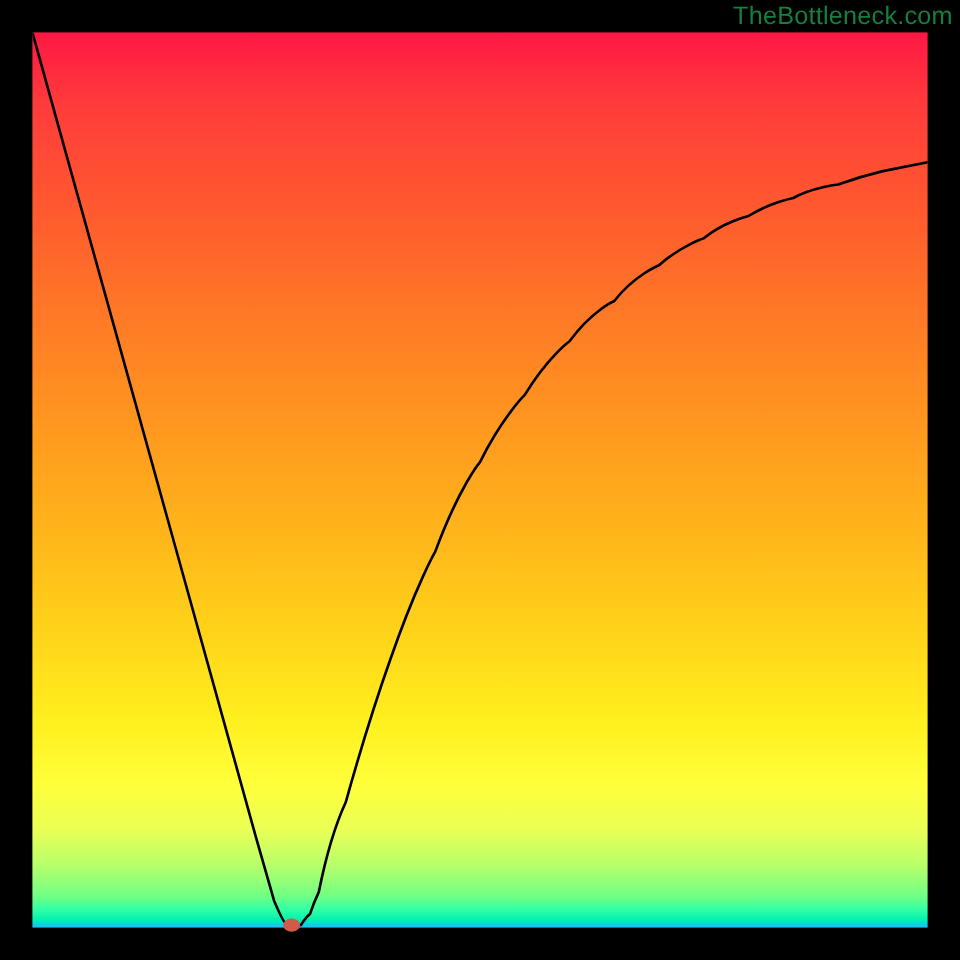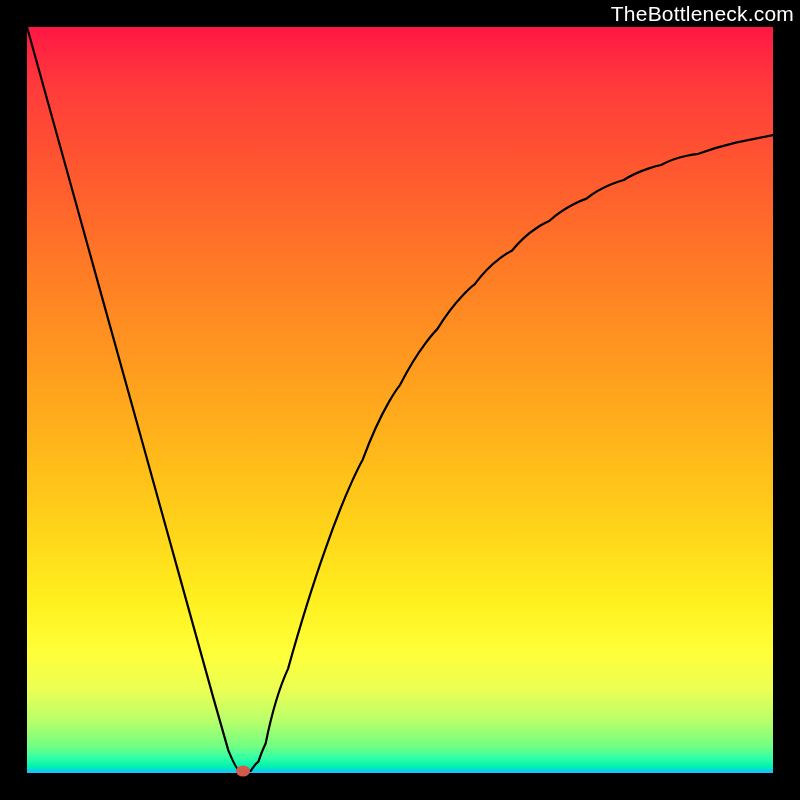--- a/index.html
+++ b/index.html
@@ -55,21 +55,21 @@
     width: 14px;
     height: 11px;
     background: #d35a4a;
     border-radius: 50%;
     transform: translate(-50%, -50%);
   }
   .attribution {
     position: absolute;
     right: 6px;
     top: 2px;
-    color: #ffffff;
+    color: #15803d;
     font-size: 21px;
     letter-spacing: 0.2px;
   }
 </style>
 </head>
 <body>
 
 <div class="frame">
   <div class="plot"></div>
 

